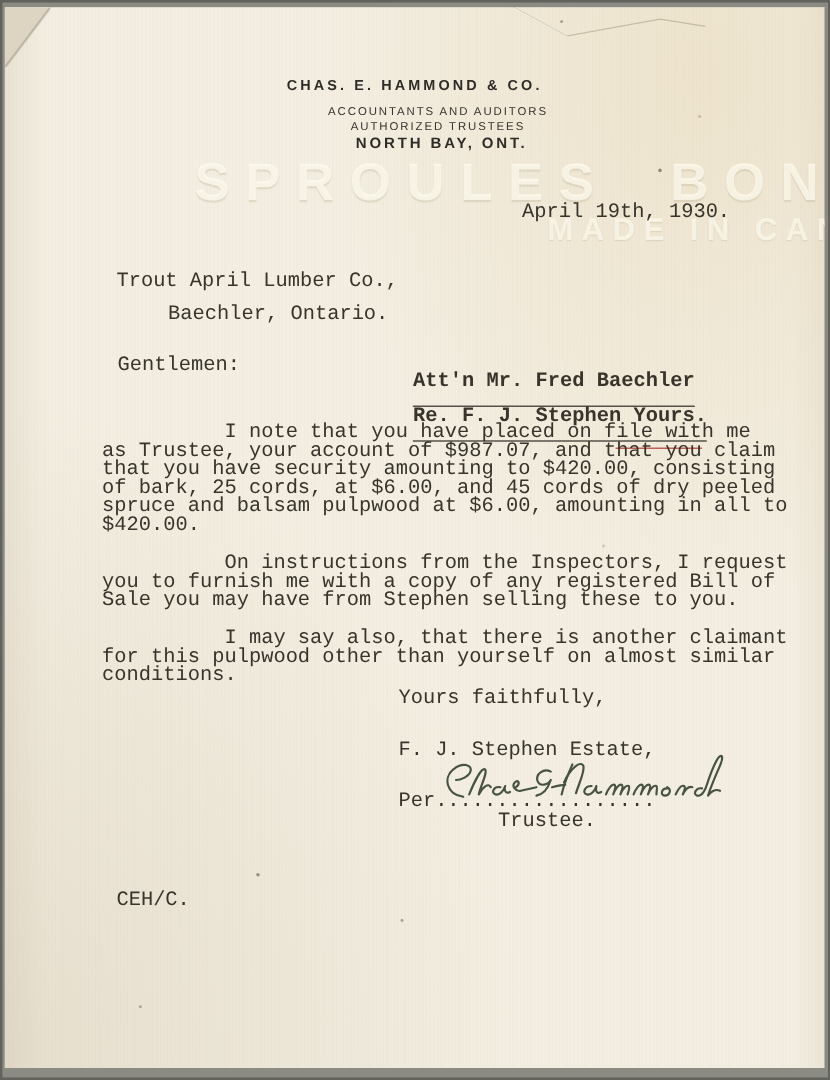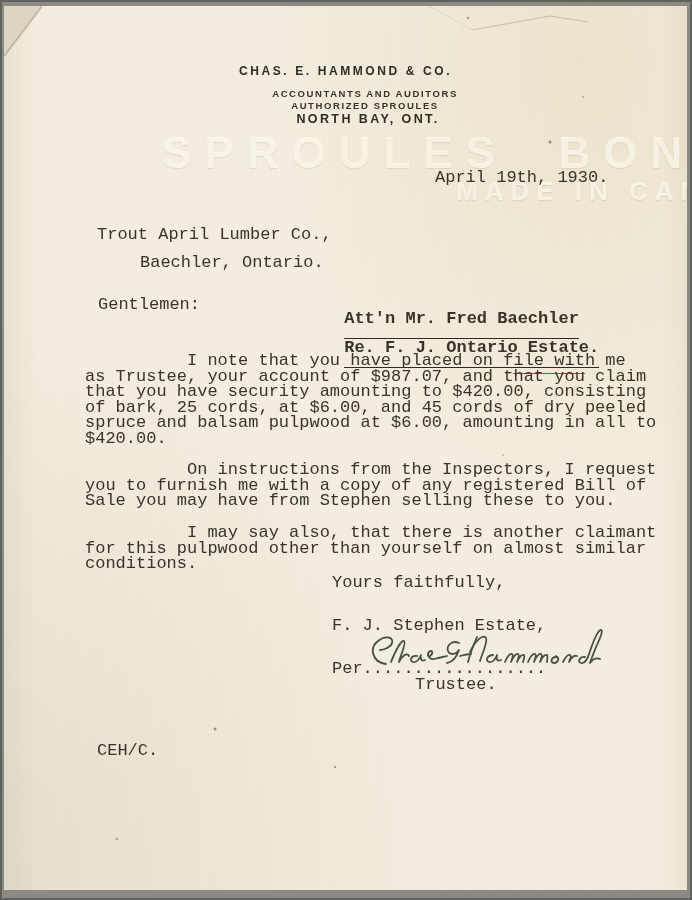--- a/index.html
+++ b/index.html
@@ -12,21 +12,21 @@
           linear-gradient(to right, rgba(208,198,178,0.30), rgba(208,198,178,0) 5%),
           linear-gradient(to left, rgba(214,203,180,0.25), rgba(214,203,180,0) 4%),
           repeating-linear-gradient(90deg, rgba(190,180,158,0.05) 0 1px, rgba(255,255,255,0) 1px 3px),
           #f3eee1;}
   .abs{position:absolute;}
   .tw{font-family:"Liberation Mono","DejaVu Sans Mono",monospace;font-size:17px;line-height:15.6px;
       color:#38342b;white-space:pre;letter-spacing:0;}
   .tw-bold{font-weight:700;}
   .center{left:0;right:0;text-align:center;}
   .lh-name{font-size:12px;font-weight:600;letter-spacing:2.6px;color:#2e2c27;text-align:center;}
-  .lh-small{font-size:9.5px;font-weight:700;letter-spacing:1.6px;color:#35332d;margin-left:39px;}
+  .lh-small{font-size:9.5px;font-weight:400;letter-spacing:1.6px;color:#35332d;margin-left:39px;}
   .lh-city{font-size:12.5px;font-weight:700;letter-spacing:2.4px;color:#2e2c27;}
   .underline{border-bottom:1.6px solid #2f2b24;padding-bottom:12px;display:inline-block;position:relative;}
   .red-seg{position:absolute;right:-6px;bottom:-4px;width:72px;height:1.6px;background:#b24033;}
   .wm{color:rgba(255,252,240,0.75);text-shadow:0 1px 1px rgba(187,175,146,0.35);
       font-weight:700;white-space:pre;}
   .wm1{font-size:44px;letter-spacing:13px;}
   .wm2{font-size:26px;letter-spacing:7px;}
   #corner-cut{left:0;top:0;width:38px;height:50px;background:#ddd5c1;
       clip-path:polygon(0 0,100% 0,0 100%);}
   #corner-cut-edge{left:0;top:0;width:38px;height:50px;
@@ -45,35 +45,35 @@
 <body>
 
 <div id="page">
   <div id="paper">
 
     <div class="abs wm wm1" style="left:158px;top:122px;">SPROULES  BOND</div>
     <div class="abs wm wm2" style="left:452px;top:170px;">MADE IN CANADA</div>
 
     <div class="abs center lh-name" style="top:58px;">CHAS. E. HAMMOND &amp; CO.</div>
     <div class="abs center lh-small" style="top:82px;">ACCOUNTANTS AND AUDITORS</div>
-    <div class="abs center lh-small" style="top:94px;">AUTHORIZED SPROULES</div>
+    <div class="abs center lh-small" style="top:94px;">AUTHORIZED TRUSTEES</div>
     <div class="abs center lh-city" style="top:106px;padding-left:45px;">NORTH BAY, ONT.</div>
 
     <div class="abs tw" style="left:431px;top:164px;">April 19th, 1930.</div>
 
     <div class="abs tw" style="left:93px;top:221px;">Trout April Lumber Co.,</div>
     <div class="abs tw" style="left:136px;top:249px;">Baechler, Ontario.</div>
 
     <div class="abs tw" style="left:94px;top:291px;">Gentlemen:</div>
     <div class="abs tw tw-bold" style="left:279px;top:289px;">
       <span class="underline">Att'n Mr. Fred Baechler</span>
       <span class="red-seg"></span>
     </div>
     <div class="abs tw tw-bold" style="left:279px;top:318px;">
-      <span class="underline">Re. F. J. Ontario Estate.</span>
+      <span class="underline">Re. F. J. Stephen Yours.</span>
     </div>
 
     <div class="abs tw" style="left:81px;top:347px;">          I note that you have placed on file with me
 as Trustee, your account of $987.07, and that you claim
 that you have security amounting to $420.00, consisting
 of bark, 25 cords, at $6.00, and 45 cords of dry peeled
 spruce and balsam pulpwood at $6.00, amounting in all to
 $420.00.</div>
     <div class="abs tw" style="left:81px;top:456px;">          On instructions from the Inspectors, I request
 you to furnish me with a copy of any registered Bill of

